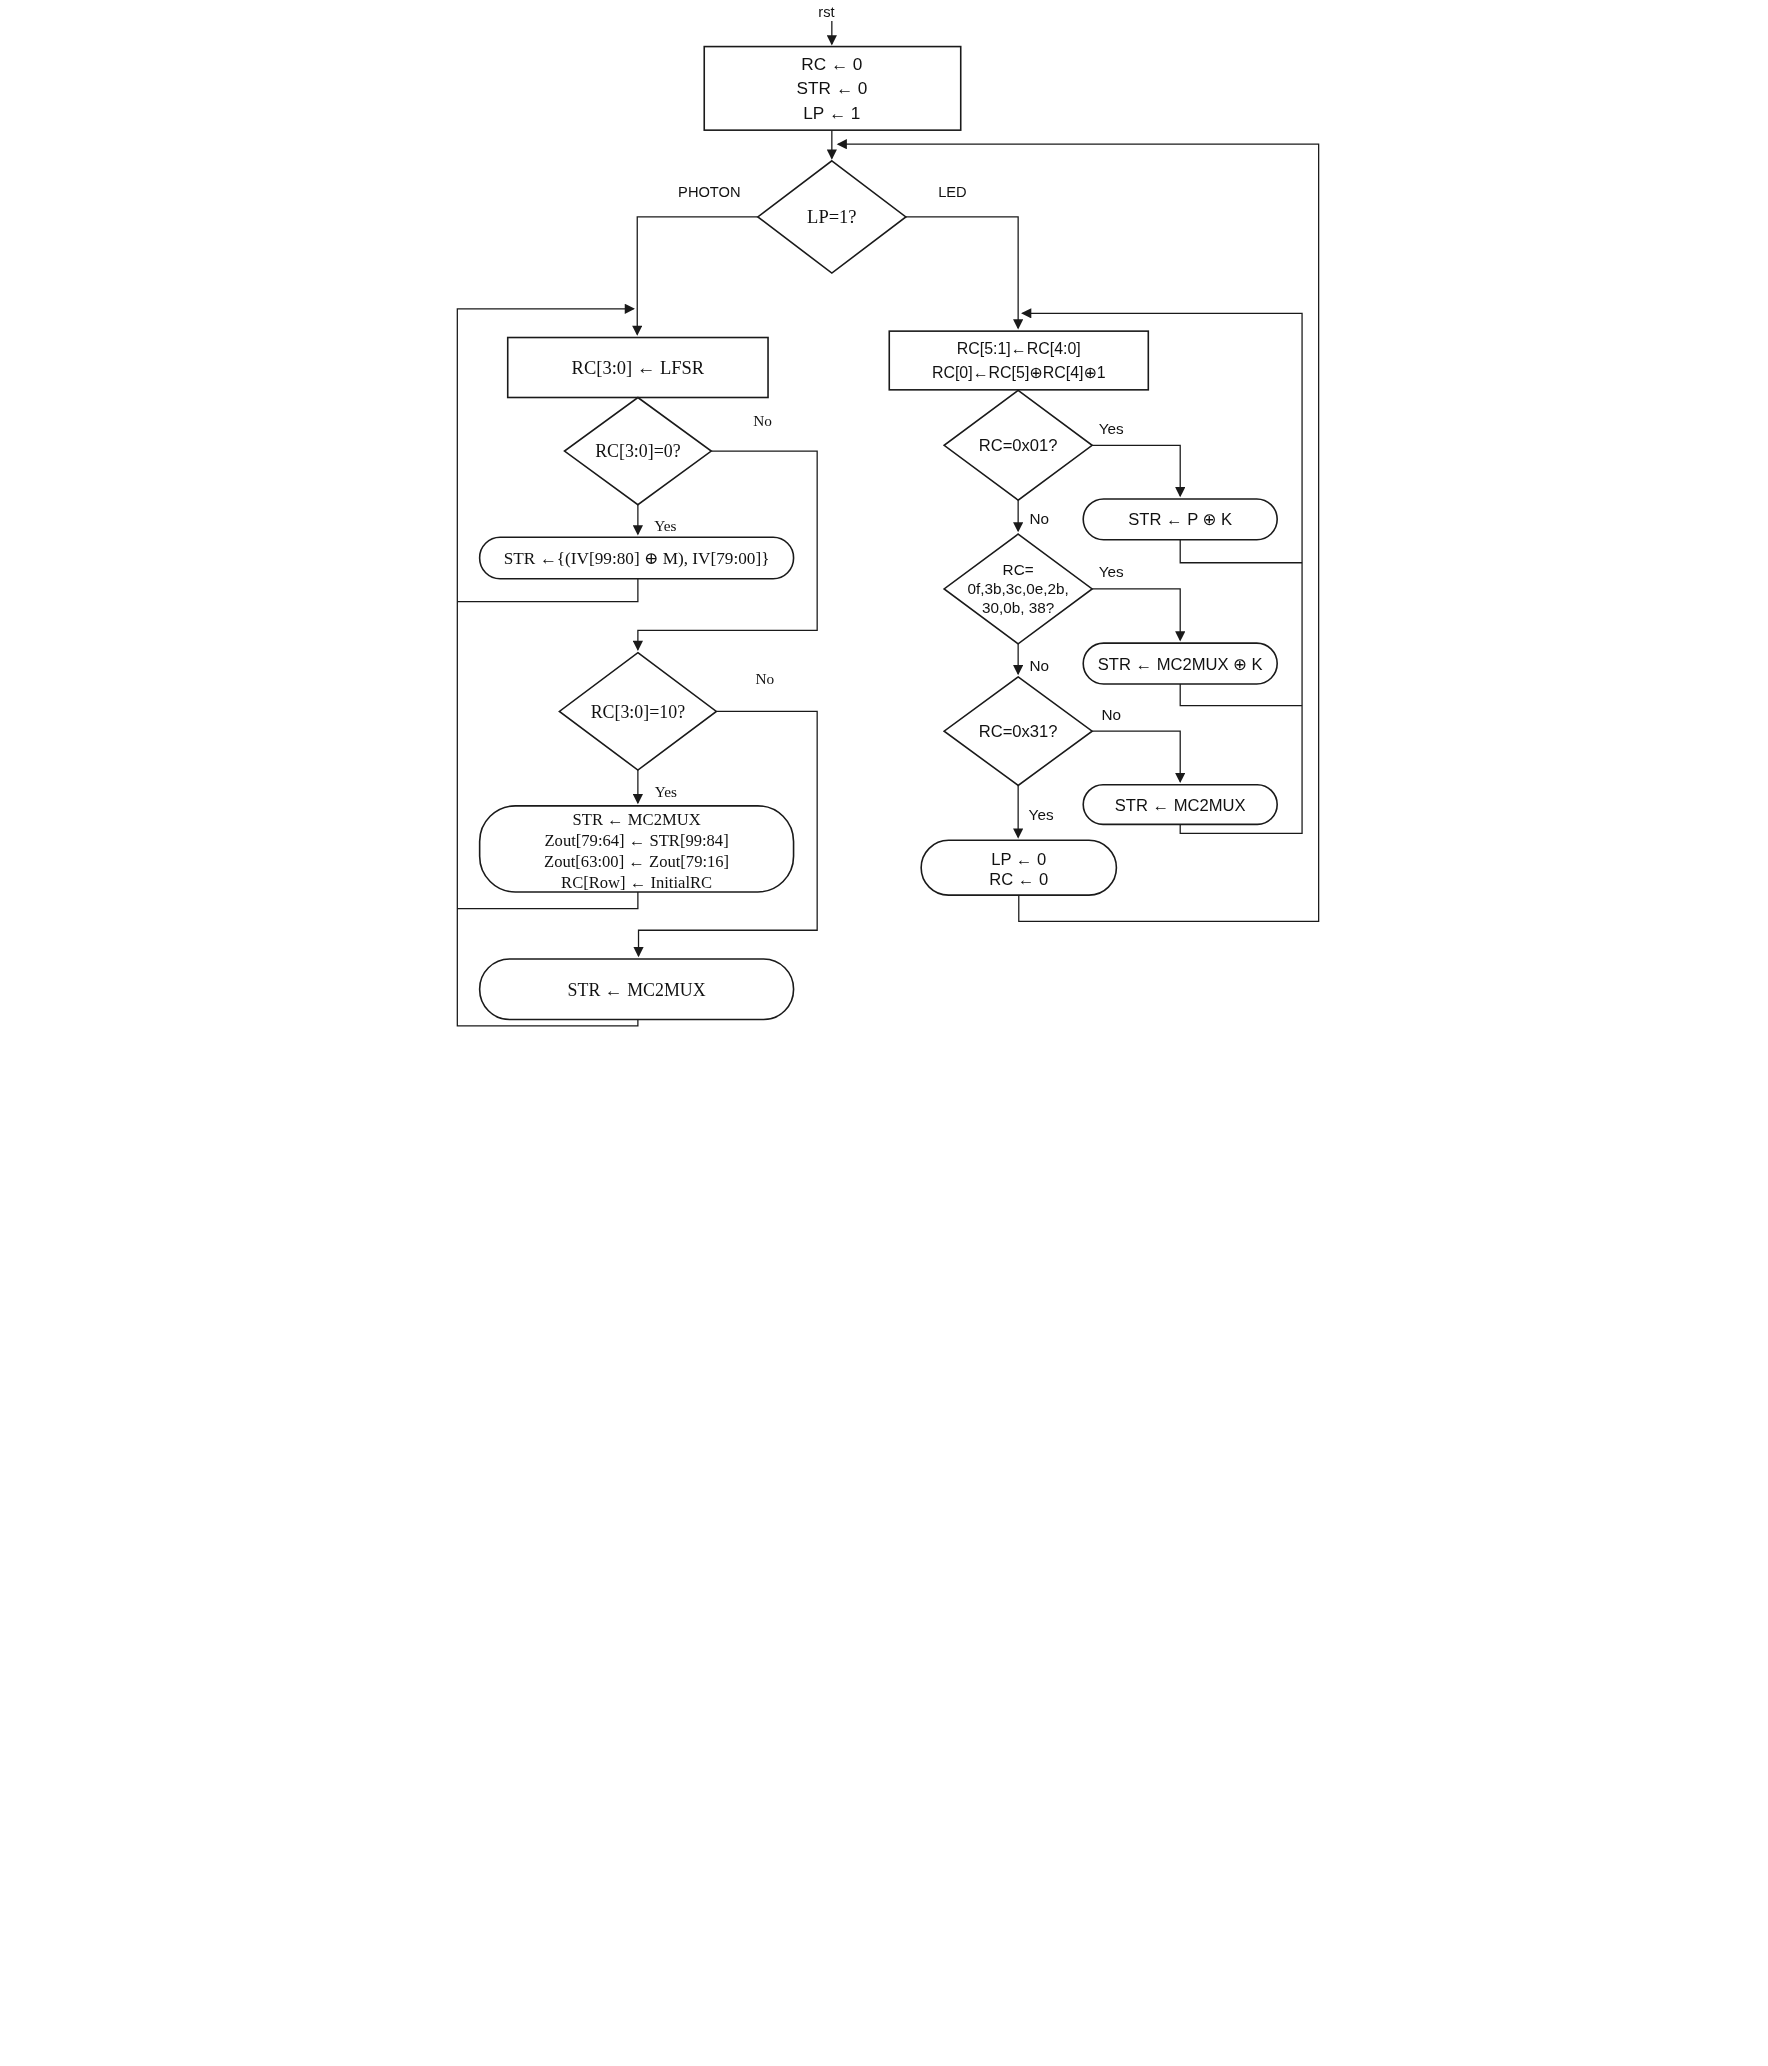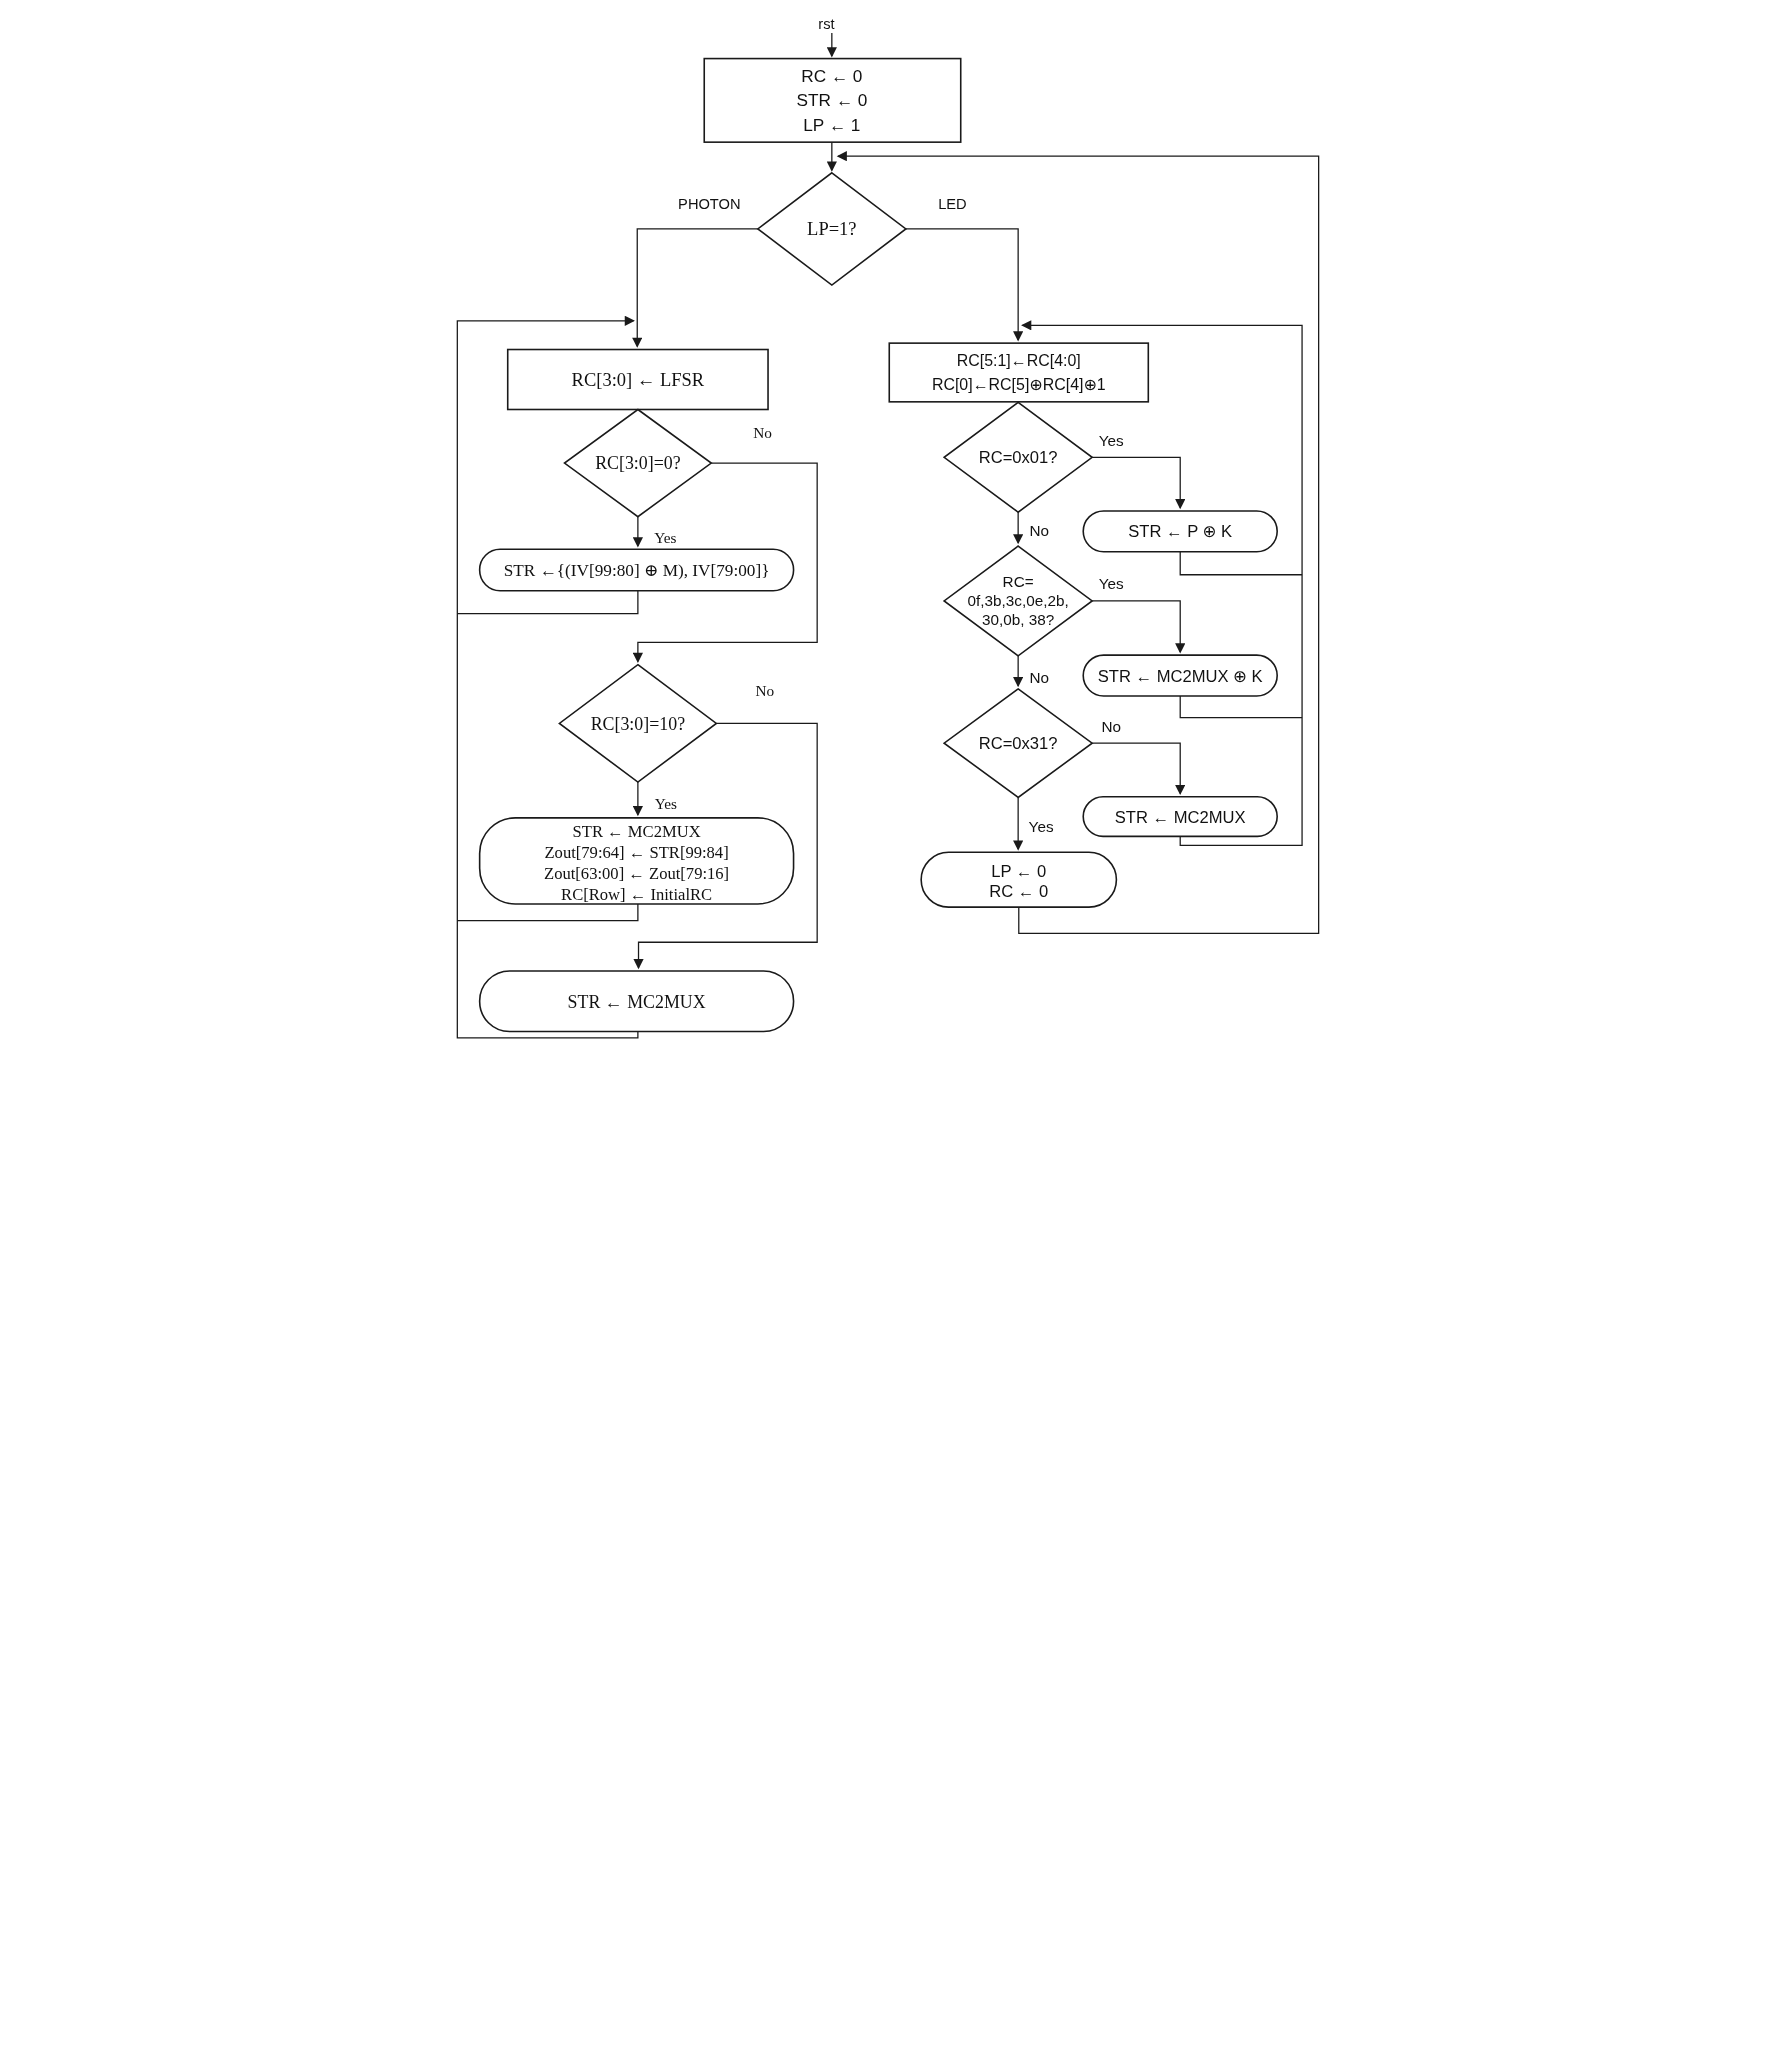--- a/index.html
+++ b/index.html
@@ -1,16 +1,16 @@
 <!DOCTYPE html>
 <html style="font-size:10.2px"><head>
 <meta charset="utf-8">
 <style>
   html,body{margin:0;padding:0;background:#ffffff;}
-  .page{width:100%;max-width:884px;margin:12px auto;}
+  .page{width:100%;max-width:884px;margin:0 auto;}
   svg{display:block;width:100%;height:auto;background:#ffffff;}
   .shape{fill:#ffffff;stroke:#1a1a1a;stroke-width:5;}
   .conn{fill:none;stroke:#1a1a1a;stroke-width:4;}
   .arrowhead{fill:#1a1a1a;}
   text{fill:#111111;}
   .t-serif{font-family:"Liberation Serif","DejaVu Serif",serif;}
   .t-sans{font-family:"Liberation Sans","DejaVu Sans",sans-serif;}
   .anc{text-anchor:middle;}
   .fs46{font-size:46px}.fs48{font-size:48px}.fs50{font-size:50px}
   .fs52{font-size:52px}.fs54{font-size:54px}.fs56{font-size:56px}.fs58{font-size:58px}

